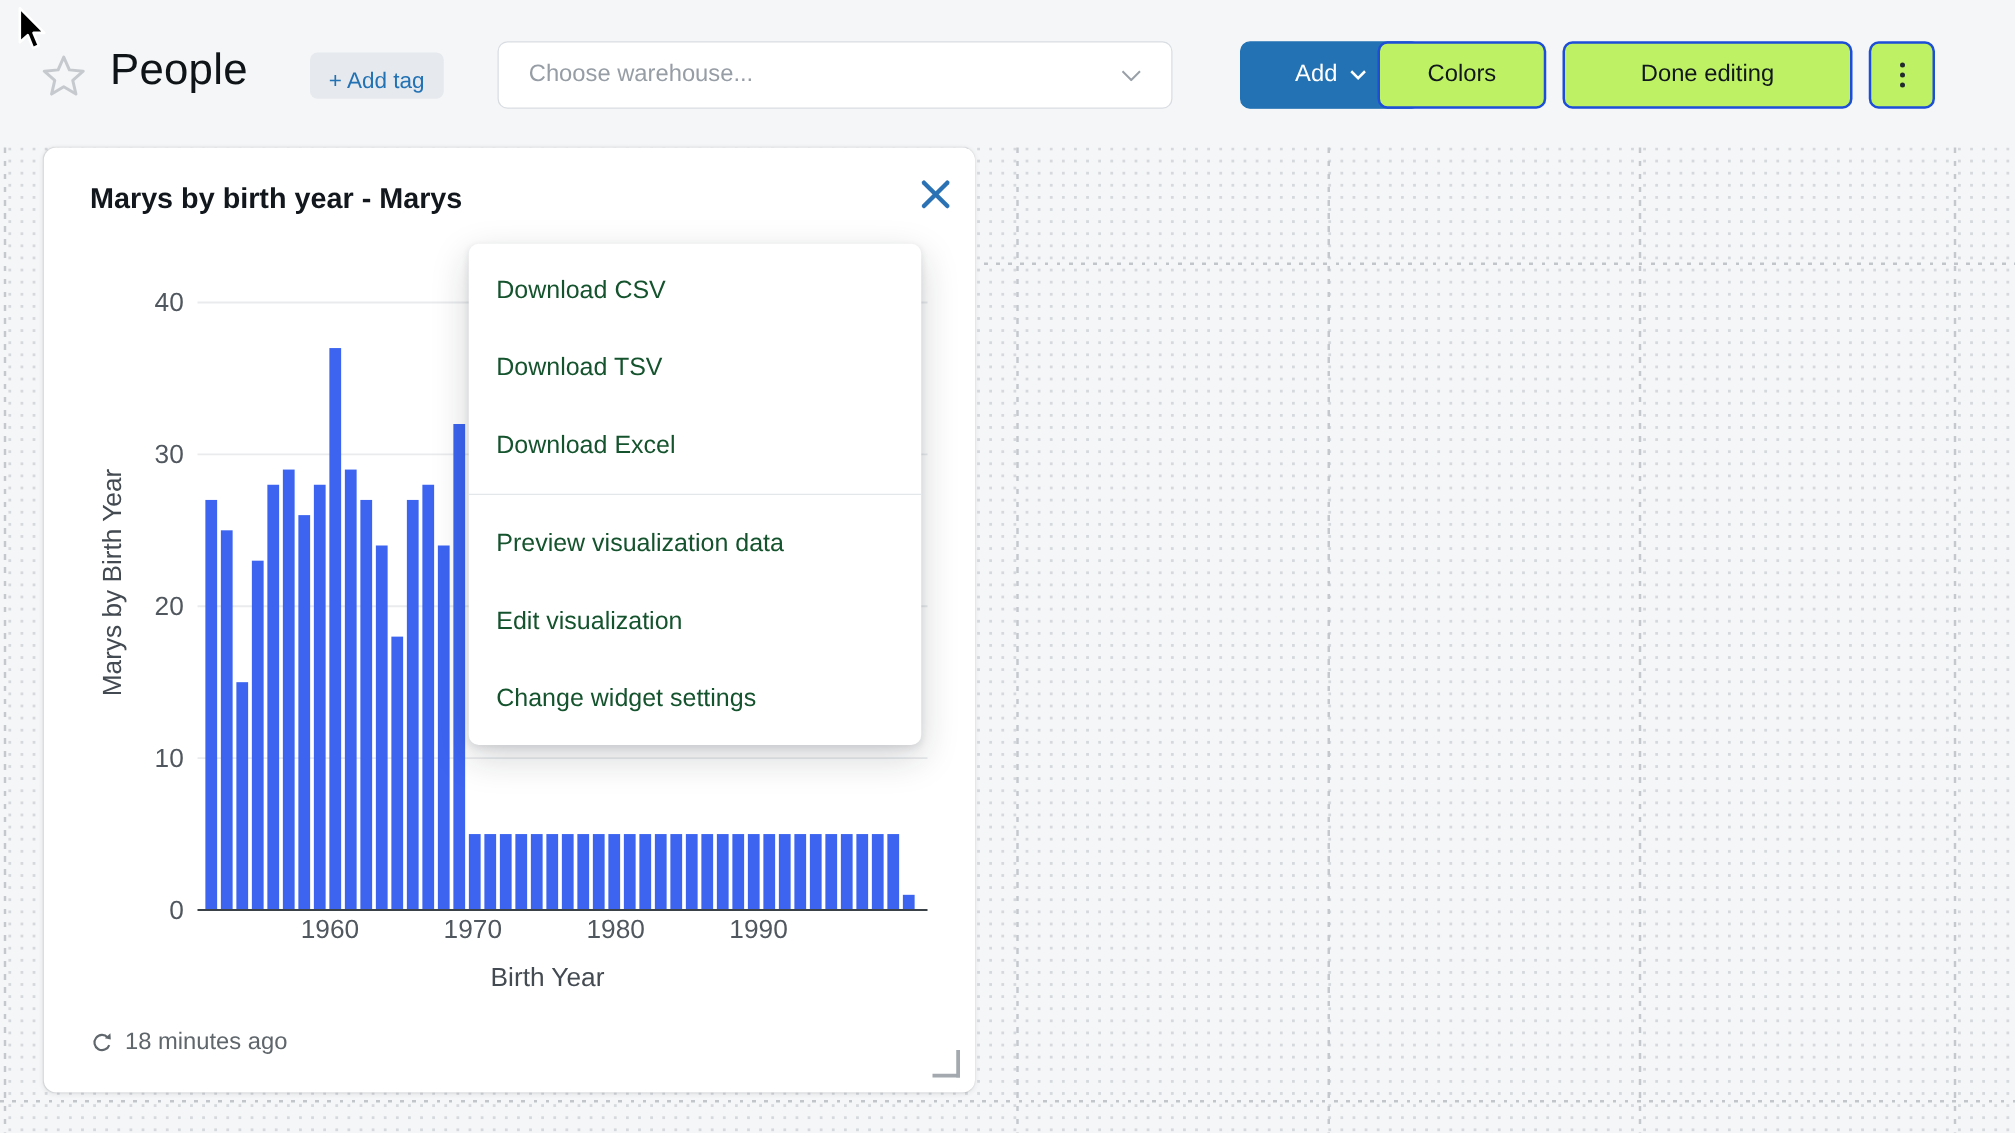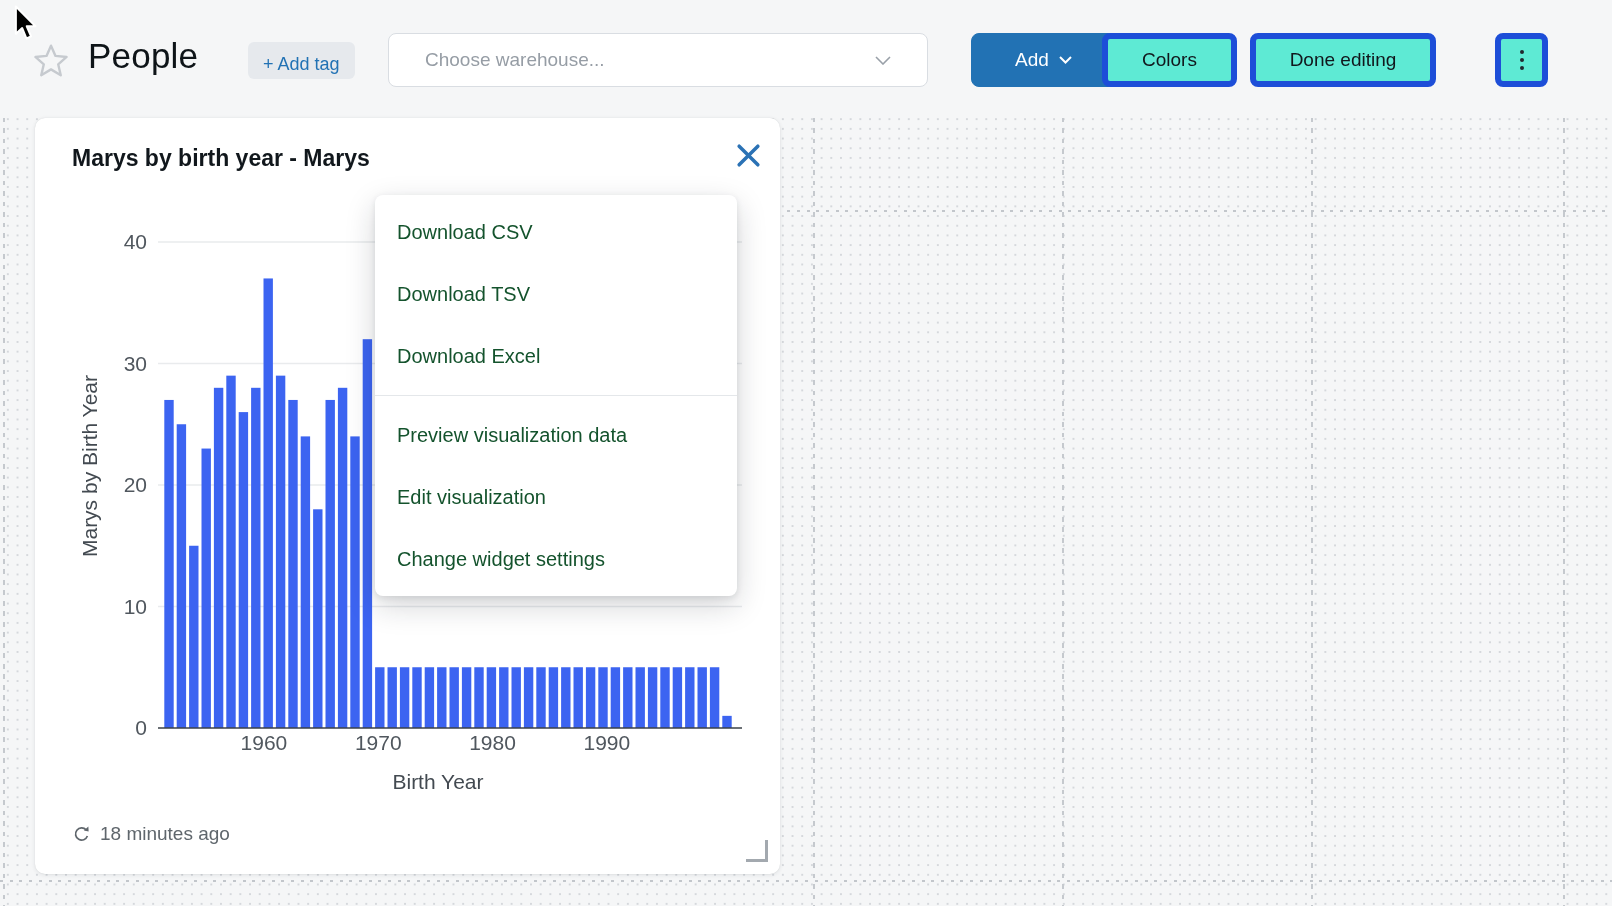--- a/index.html
+++ b/index.html
@@ -15,25 +15,25 @@
   }
   .vline{position:absolute;top:0;bottom:0;width:2px;
     background:repeating-linear-gradient(to bottom,#c5c9ce 0 4.5px,rgba(0,0,0,0) 4.5px 10.5px);}
   .hline{position:absolute;height:2px;
     background:repeating-linear-gradient(to right,#c2c6cb 0 3px,rgba(0,0,0,0) 3px 9.7px);}
   
   .star{position:absolute;left:33px;top:43px;}
   .page-title{position:absolute;left:88px;top:36px;margin:0;font-size:35px;font-weight:400;color:#0e1418;letter-spacing:.2px;}
   .chip{position:absolute;left:248px;top:42px;height:37px;padding:12px 15px;border:none;border-radius:6px;
     background:#e6e9ed;color:#2272b4;font-size:18px;font-family:inherit;cursor:pointer;}
-  .select{position:absolute;left:388px;top:33px;width:540px;height:54px;box-sizing:border-box;
+  .select{position:absolute;left:398px;top:33px;width:540px;height:54px;box-sizing:border-box;
     background:#fff;border:1px solid #d9dde2;border-radius:8px;display:flex;align-items:center;
-    justify-content:space-between;padding:0 36px;cursor:pointer;}
+    justify-content:space-between;padding:0 24px;cursor:pointer;}
   .placeholder{color:#969da5;font-size:19px;}
-  .btn{position:absolute;top:33px;height:54px;box-sizing:border-box;background:#5eead4;border:6px solid #1d4ed8;
+  .btn{position:absolute;top:33px;height:54px;box-sizing:border-box;background:#bef264;border:2px solid #1d4ed8;
     border-radius:8px;font-size:19px;color:#11171c;font-family:inherit;display:flex;align-items:center;
     justify-content:center;gap:10px;cursor:pointer;}
   .btn-primary{background:#2272b4;border:1px solid #2272b4;color:#fff;}
   .kebab{flex-direction:column;gap:4px;}
   .kebab i{width:4px;height:4px;border-radius:50%;background:#21282e;}
   
   .widget{position:absolute;left:35px;top:118px;width:745px;height:756px;background:#fff;border-radius:10px;
     box-shadow:0 1px 4px rgba(25,35,45,.10),0 0 1px rgba(25,35,45,.14);z-index:10;}
   .widget-title{position:absolute;left:37px;top:27px;margin:0;font-size:23px;font-weight:600;color:#11171c;}
   .close-btn{position:absolute;left:696px;top:22px;width:34px;height:34px;border:none;background:transparent;padding:0;cursor:pointer;}
@@ -68,28 +68,28 @@
 <h1 class="page-title">People</h1>
 <button class="chip">+ Add tag</button>
 
 <div class="select">
   <span class="placeholder">Choose warehouse...</span>
   <svg width="16" height="9" viewBox="0 0 16 9">
     <polyline points="1,1 8,8 15,1" fill="none" stroke="#99a0a8" stroke-width="1.6"></polyline>
   </svg>
 </div>
 
-<button class="btn btn-primary" style="left:971px;width:145px;">
+<button class="btn btn-primary" style="left:992px;width:145px;">
   <span>Add</span>
   <svg width="13" height="8" viewBox="0 0 13 8">
     <polyline points="1,1 6.5,6.5 12,1" fill="none" stroke="#ffffff" stroke-width="2"></polyline>
   </svg>
 </button>
 <button class="btn" style="left:1102px;width:135px;">Colors</button>
-<button class="btn" style="left:1250px;width:186px;">Done editing</button>
+<button class="btn" style="left:1250px;width:232px;">Done editing</button>
 <button class="btn kebab" style="left:1495px;width:53px;">
   <i></i>
     <i></i>
     <i></i>
 </button>
 
 <section class="widget">
   <svg id="chart-svg" width="745" height="756" viewBox="0 0 745 756">
       <text x="112" y="617" text-anchor="end" font-size="21" fill="#50575e">0</text>
       <line x1="123" y1="488.5" x2="707" y2="488.5" stroke="#e9ebed" stroke-width="1.5"></line>

